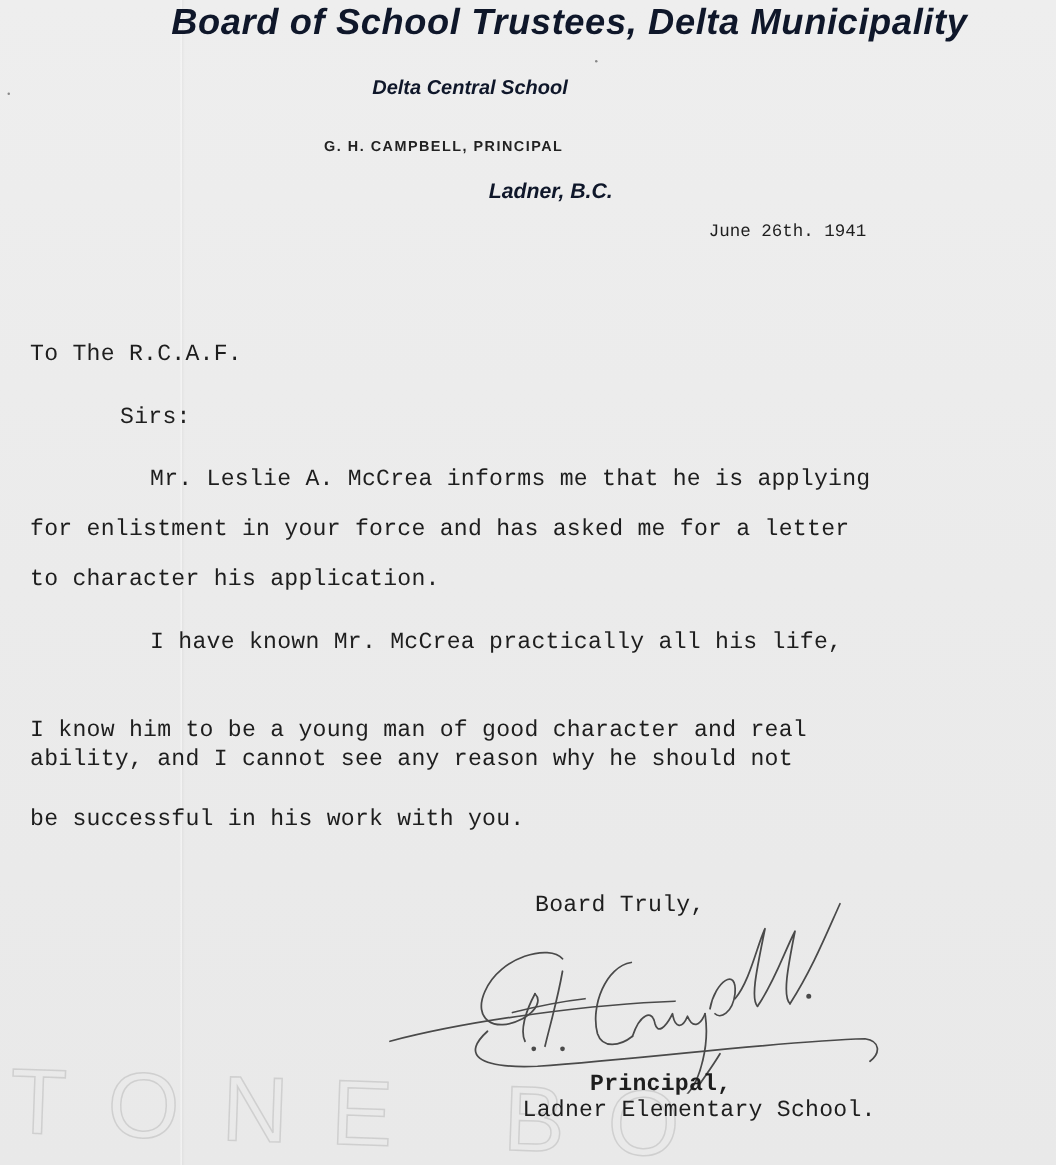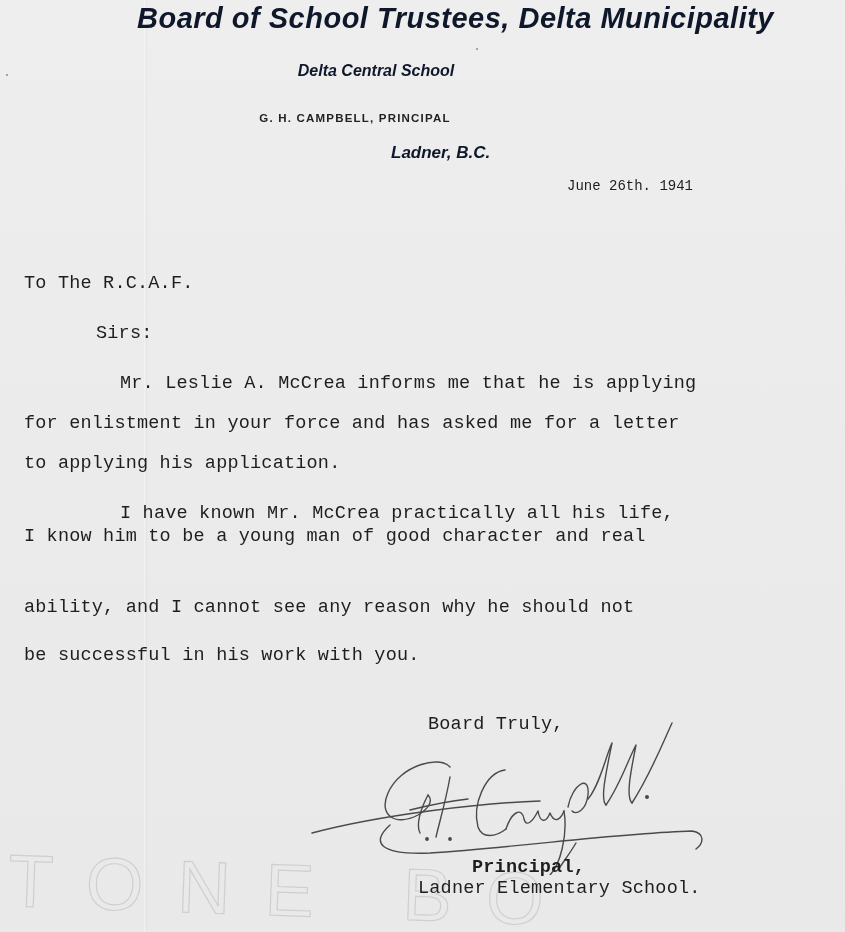--- a/index.html
+++ b/index.html
@@ -58,23 +58,23 @@
 <div class="blackletter hdr-school">Delta Central School</div>
 <div class="hdr-principal">G. H. CAMPBELL, PRINCIPAL</div>
 <div class="blackletter hdr-place">Ladner, B.C.</div>
 <div class="date">June 26th. 1941</div>
 
 <div class="typed" style="left:24px; top:273px;">To The R.C.A.F.</div>
 <div class="typed" style="left:96px; top:323px;">Sirs:</div>
 
 <div class="typed" style="left:120px; top:373px;">Mr. Leslie A. McCrea informs me that he is applying</div>
 <div class="typed" style="left:24px; top:413px;">for enlistment in your force and has asked me for a letter</div>
-<div class="typed" style="left:24px; top:453px;">to applying his application.</div>
+<div class="typed" style="left:24px; top:453px;">to character his application.</div>
 <div class="typed" style="left:120px; top:503px;">I have known Mr. McCrea practically all his life,</div>
-<div class="typed" style="left:24px; top:526px;">I know him to be a young man of good character and real</div>
+<div class="typed" style="left:24px; top:574px;">I know him to be a young man of good character and real</div>
 <div class="typed" style="left:24px; top:597px;">ability, and I cannot see any reason why he should not</div>
 <div class="typed" style="left:24px; top:645px;">be successful in his work with you.</div>
 
 <div class="typed" style="left:428px; top:714px;">Board Truly,</div>
 
 <div class="sig-wrap">
   <svg width="500" height="160" viewBox="0 0 500 160" fill="none" stroke="#4a4a4a" stroke-width="1.4" stroke-linecap="round" stroke-linejoin="round">
 
     <path d="M12 118 C 80 100, 180 88, 240 86"></path>
 

